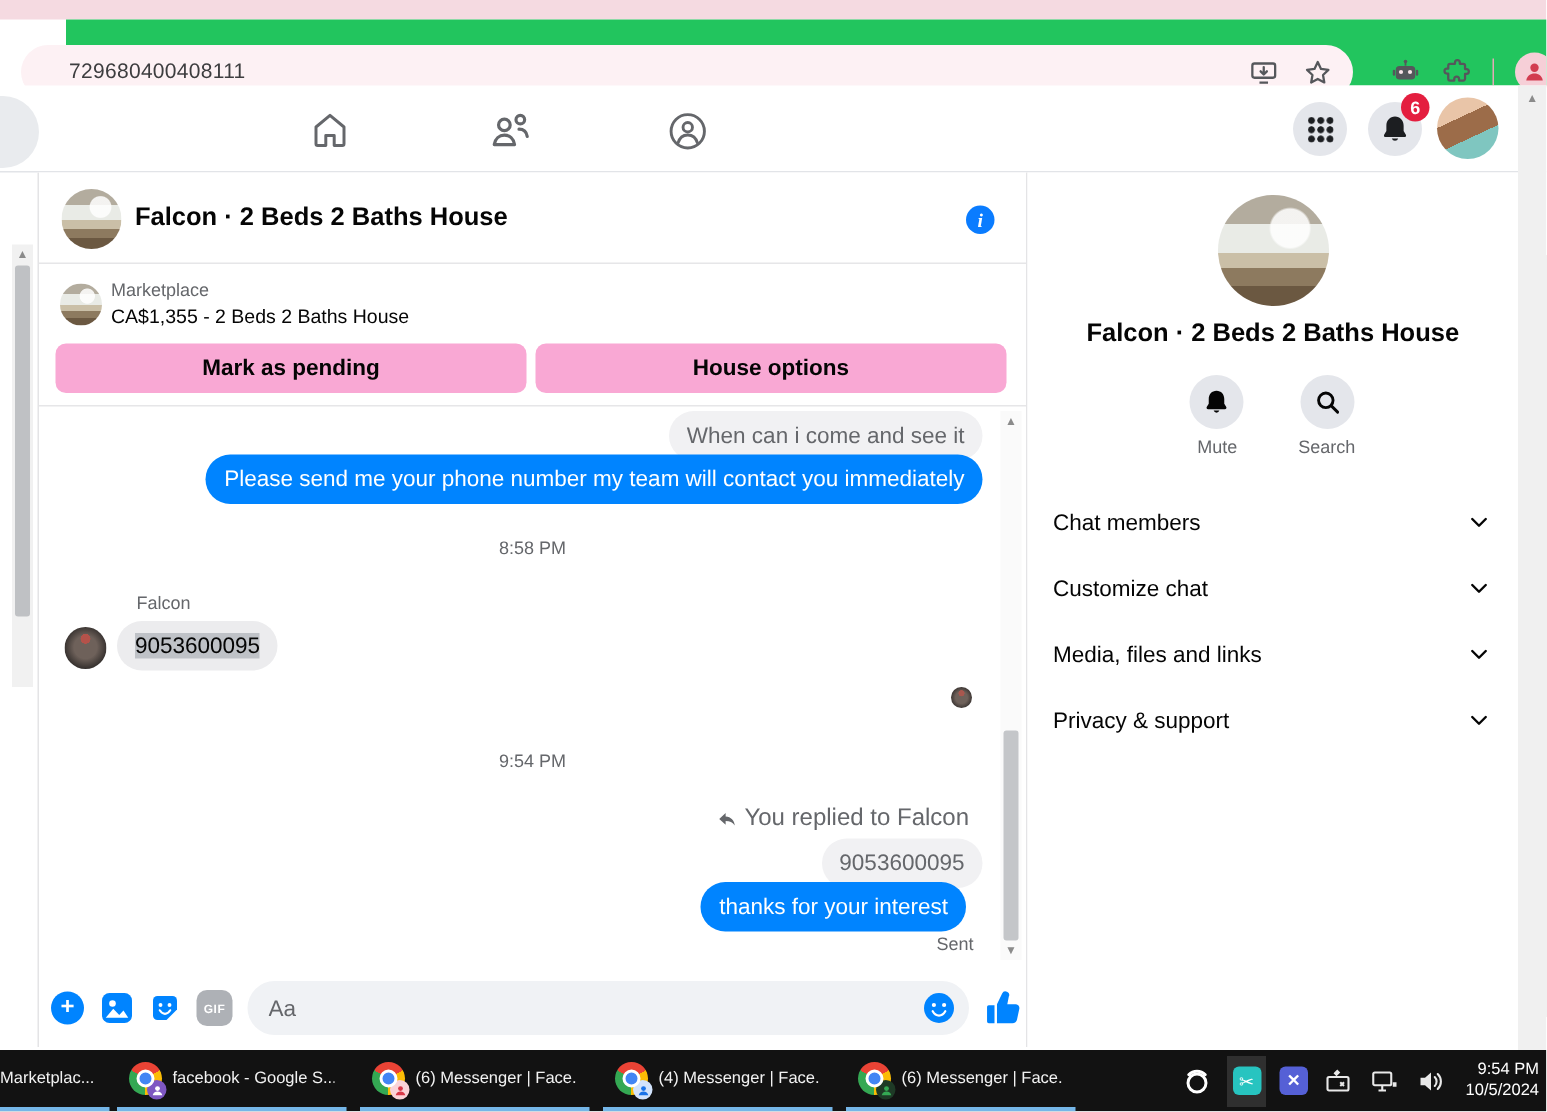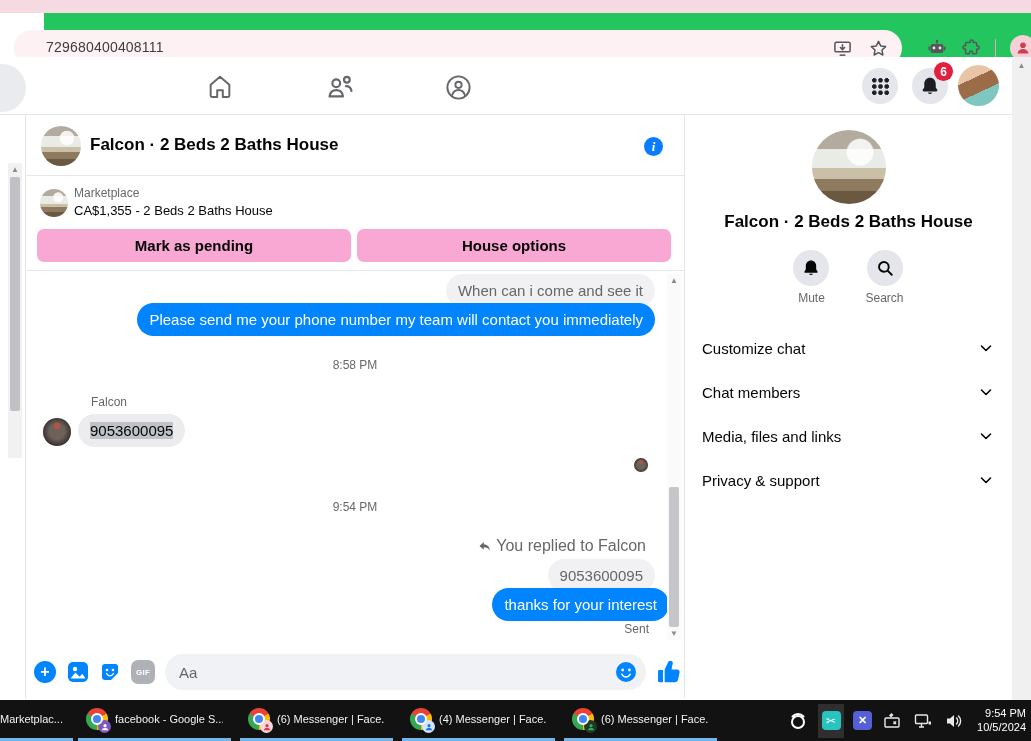--- a/index.html
+++ b/index.html
@@ -71,21 +71,21 @@
   .falcon-avatar { position:absolute; left:17px; top:147px; width:28px; height:28px;
      background: radial-gradient(circle at 50% 28%, #b4524a 0 13%, transparent 14%),
                  radial-gradient(circle at 50% 48%, #6e615a 0 38%, #262322 80%); }
   .falcon-bubble { left:52px; top:143px; background:#ececee; color:#050505; }
   .selected-text { background:#bfc2c7; }
   .seen-avatar { position:absolute; left:608px; top:187px; width:14px; height:14px;
      background: radial-gradient(circle at 50% 30%, #a8574e 0 16%, transparent 18%),
                  radial-gradient(circle at 50% 50%, #6e615a 0 40%, #262322 85%); }
   .reply-line { position:absolute; right:38px; top:266px; display:flex; align-items:center; gap:5px; font-size:16px; color:#65676b; }
   .ctx-2 { right:29px; top:288px; }
-  .blue-2 { right:15px; top:317px; }
+  .blue-2 { right:40px; top:317px; }
   .sent-status { position:absolute; right:35px; top:351px; font-size:12px; color:#65676b; }
 
   
   .composer { position:absolute; left:0; top:531px; width:100%; height:52px; display:flex; align-items:center; }
   .comp-icon { flex:none; display:flex; align-items:center; justify-content:center; }
   .plus-btn { width:22px; height:22px; border-radius:50%; background:#0084ff; color:#fff; font-size:16px; font-weight:700; line-height:20px; text-align:center; margin-left:8px; }
   .img-btn { margin-left:10px; } .sticker-btn { margin-left:8px; } .gif-btn { margin-left:9px; }
   .gif-badge { width:24px; height:24px; border-radius:7px; background:#aeb1b6; color:#fff; font-size:8px; font-weight:700; display:flex; align-items:center; justify-content:center; letter-spacing:.3px; }
   .msg-input-wrap { position:relative; margin-left:10px; width:481px; height:36px; }
   .msg-input { width:100%; height:100%; border:none; outline:none; background:#f0f2f5; border-radius:18px; padding:0 40px 0 14px; font-size:15px; color:#050505; font-family:inherit; }
@@ -322,27 +322,27 @@
           <svg width="18" height="18" viewBox="0 0 16 16" fill="none" stroke="#050505" stroke-width="1.7">
               <circle cx="7" cy="7" r="4.3"></circle>
               <path d="M10.3 10.3 14 14" stroke-linecap="round"></path>
             </svg>
         </div>
         <span class="sb-action-label">Search</span>
       </div>
     </div>
     <div class="sb-menu">
       <div class="sb-menu-row">
-        <span class="sb-menu-label">Customize chat</span>
+        <span class="sb-menu-label">Chat members</span>
         <svg width="16" height="16" viewBox="0 0 16 16" fill="none" stroke="#050505" stroke-width="1.6">
             <path d="M3.5 6 8 10.5 12.5 6" stroke-linecap="round" stroke-linejoin="round"></path>
           </svg>
       </div>
       <div class="sb-menu-row">
-        <span class="sb-menu-label">Chat members</span>
+        <span class="sb-menu-label">Customize chat</span>
         <svg width="16" height="16" viewBox="0 0 16 16" fill="none" stroke="#050505" stroke-width="1.6">
             <path d="M3.5 6 8 10.5 12.5 6" stroke-linecap="round" stroke-linejoin="round"></path>
           </svg>
       </div>
       <div class="sb-menu-row">
         <span class="sb-menu-label">Media, files and links</span>
         <svg width="16" height="16" viewBox="0 0 16 16" fill="none" stroke="#050505" stroke-width="1.6">
             <path d="M3.5 6 8 10.5 12.5 6" stroke-linecap="round" stroke-linejoin="round"></path>
           </svg>
       </div>

